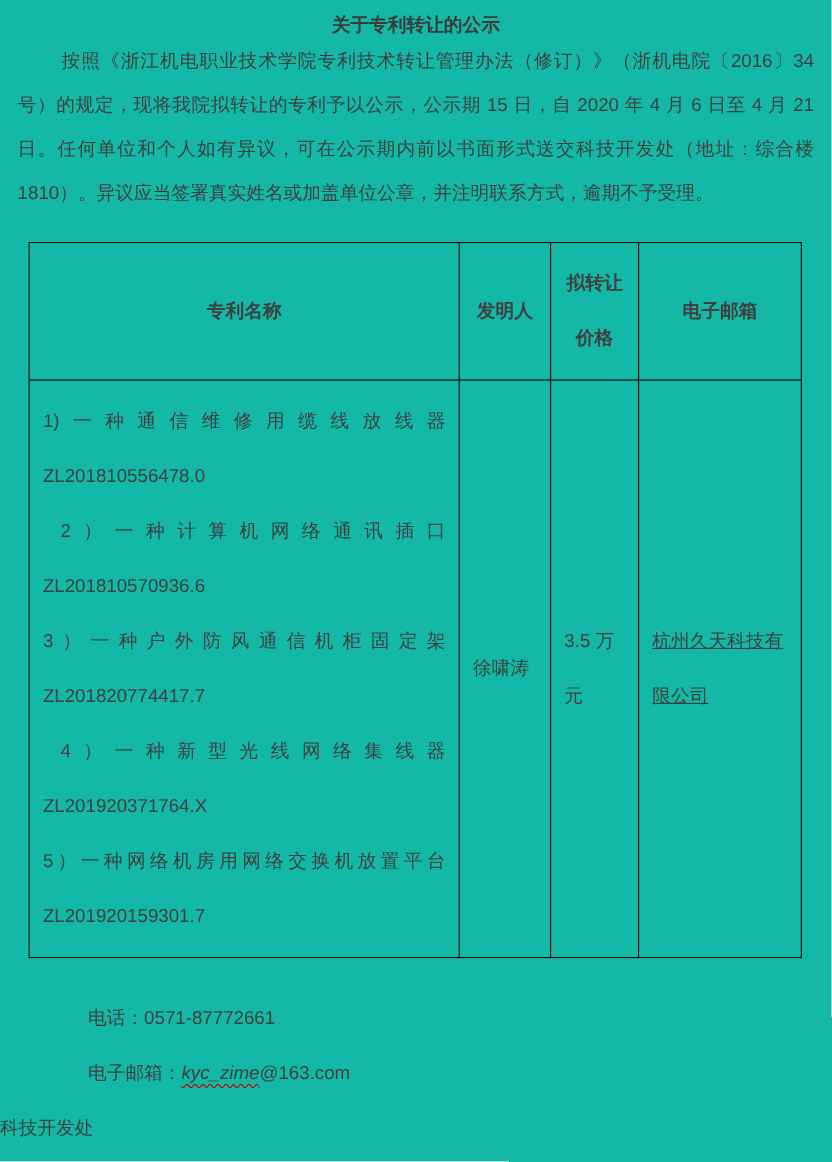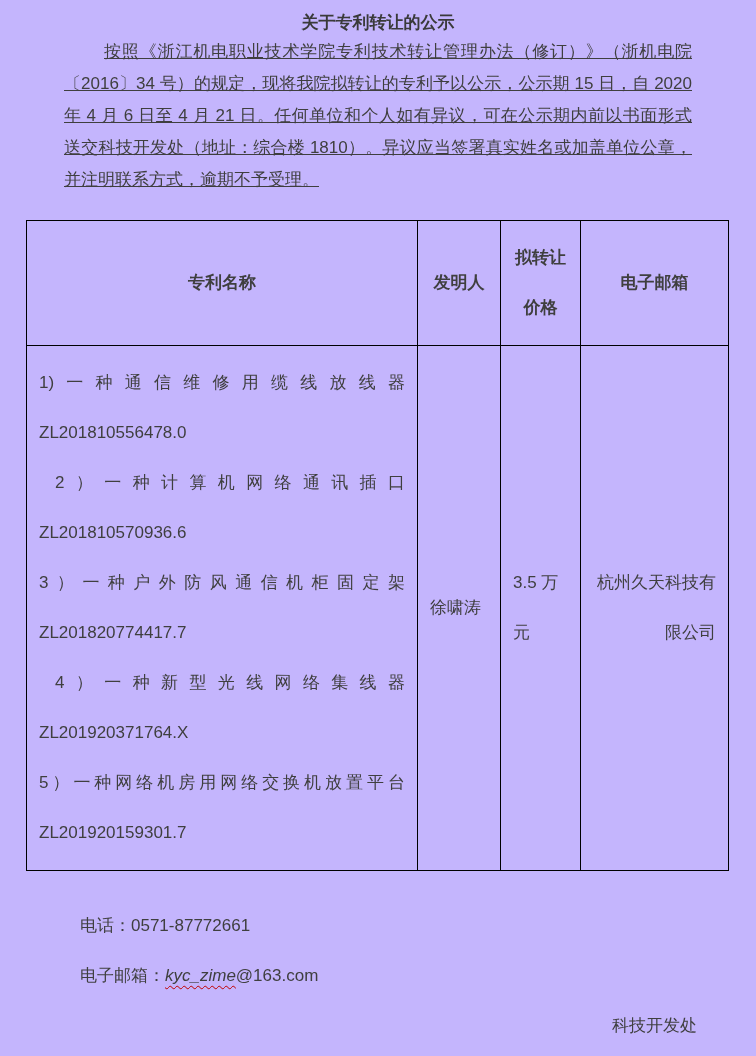--- a/index.html
+++ b/index.html
@@ -4,42 +4,41 @@
 <style>
   html, body {
     margin: 0;
     padding: 0;
     background: #ffffff;
   }
   .page {
     position: relative;
     width: 756px;
     height: 1056px;
-    background: #c4b5fd;
+    background: #14b8a6;
     overflow: hidden;
     font-family: "Liberation Sans", "DejaVu Sans", sans-serif;
     color: #3f3f3f;
     font-size: 17px;
   }
   .doc-title {
     margin: 0;
     padding-top: 9px;
     height: 27px;
     line-height: 27px;
     text-align: center;
     font-size: 17px;
     font-weight: bold;
     color: #3a3a3a;
   }
   .intro {
-    margin: 0 64px;
-    line-height: 32px;
+    margin: 0 16px;
+    line-height: 40px;
     text-align: justify;
     text-indent: 40px;
-    text-decoration: underline;
   }
   .patent-table {
     margin-left: 26px;
     margin-top: 24px;
     width: 702px;
     border-collapse: collapse;
     table-layout: fixed;
     color: #3f3f3f;
   }
   .patent-table th, .patent-table td {
@@ -61,38 +60,39 @@
     height: 350px;
   }
   .patent-item {
     text-align: justify;
     line-height: 50px;
   }
   .cell-inventor, .cell-price {
     text-align: left;
   }
   .cell-transferee {
-    text-align: right;
+    text-align: left;
     padding: 0 11px;
+    text-decoration: underline;
   }
   .contact {
     margin: 30px 0 0 80px;
     line-height: 50px;
   }
   .email-user {
     text-decoration: underline wavy #c00000;
     text-decoration-thickness: 1px;
     text-underline-offset: 4px;
     font-style: italic;
   }
   .signature {
     line-height: 50px;
   }
   .sig-dept {
-    text-align: right;
+    text-align: left;
     padding-right: 59px;
   }
   .sig-date {
     text-align: right;
     padding-right: 32px;
   }
 </style>
 </head>
 <body>
 

